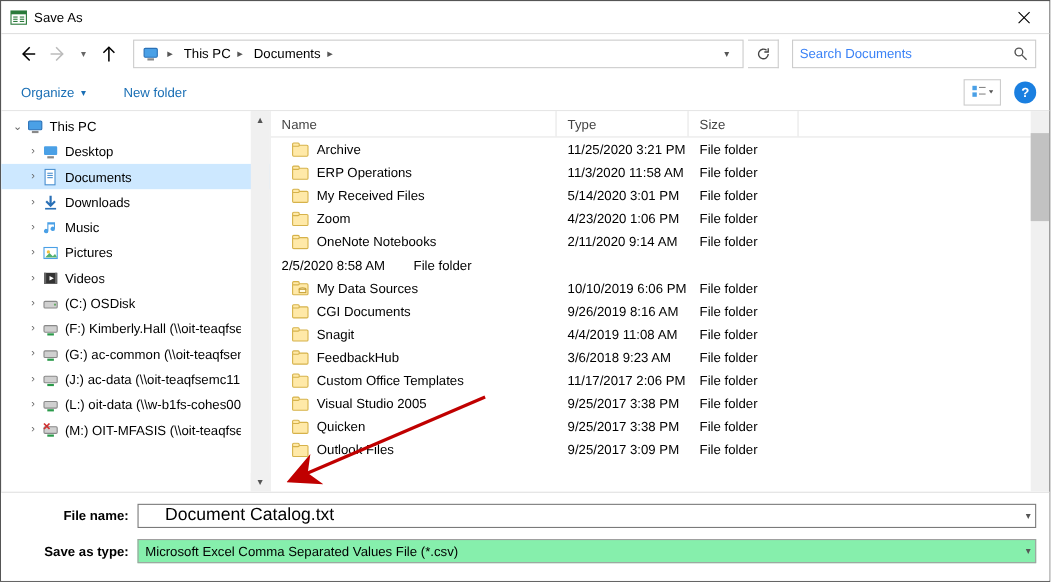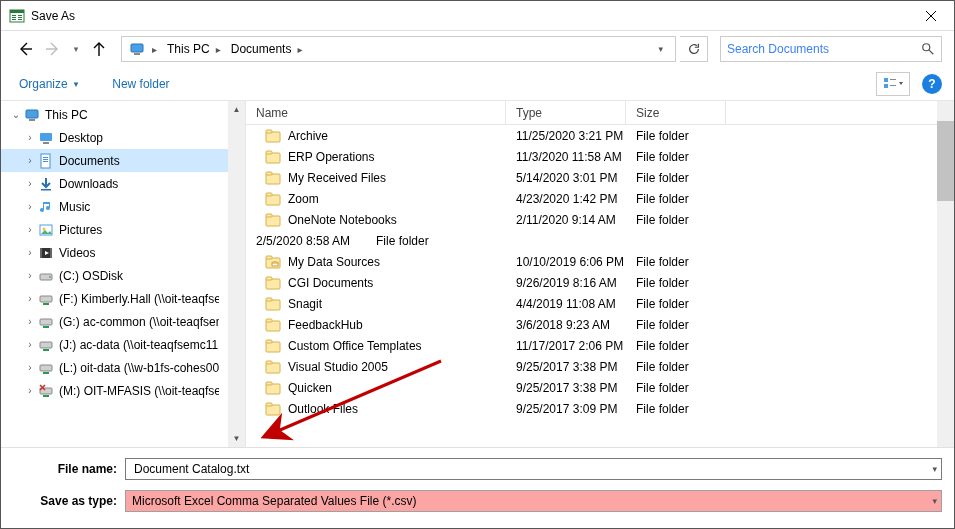--- a/index.html
+++ b/index.html
@@ -59,23 +59,23 @@
   .filerow { height: 21px; display: flex; align-items: center; cursor: pointer; }
   .f-name { width: 260px; display: flex; align-items: center; padding-left: 18px; }
   .f-name .ficon { width: 18px; height: 16px; margin-right: 6px; display: flex; align-items: center; justify-content: center; }
   .f-date { width: 120px; padding-left: 10px; }
   .f-type { width: 120px; padding-left: 10px; }
 
   .bottom { border-top: 1px solid #e0e0e0; padding: 10px 12px 16px 12px; background: #fff; }
   .formrow { display: flex; align-items: center; margin-bottom: 10px; }
   .formrow .flabel { width: 112px; text-align: right; padding-right: 8px; font-weight: bold; }
   .formrow .ffield { flex: 1; height: 22px; border: 1px solid #7a7a7a; background: #fff; display: flex; align-items: center; padding: 0 6px; position: relative; }
-  .ffield.select { background: #fca5a5; border: 1px solid #a0a0a0; }
+  .ffield.select { background: #86efac; border: 1px solid #a0a0a0; }
   .ffield .dd { position: absolute; right: 4px; font-size: 9px; color: #555; }
-  .ffield input { border: none; outline: none; width: 100%; font-family: inherit; font-size: 12px; background: transparent; }
+  .ffield input { border: none; outline: none; width: 100%; font-family: inherit; font-size: 16px; background: transparent; margin-left: 16px; }
 
   .arrow-annotation { position: absolute; pointer-events: none; }
 
   svg { display: block; }
 </style>
 </head>
 <body>
 
 <div class="win">
 
@@ -374,21 +374,21 @@
           <div class="filerow">
             <div class="f-name">
               <span class="ficon">
                 <svg width="16" height="14" viewBox="0 0 16 14">
                   <rect x="1" y="3" width="14" height="10" rx="1" fill="#ffe9a8" stroke="#d6b24a"></rect>
                   <rect x="1" y="1" width="6" height="3" rx="1" fill="#ffe9a8" stroke="#d6b24a"></rect>
                 </svg>
               </span>
               <span>Zoom</span>
             </div>
-            <div class="f-date">4/23/2020 1:42 PM</div>
+            <div class="f-date">4/23/2020 1:06 PM</div>
             <div class="f-type">File folder</div>
           </div>
           <div class="filerow">
             <div class="f-name">
               <span class="ficon">
                 <svg width="16" height="14" viewBox="0 0 16 14">
                   <rect x="1" y="3" width="14" height="10" rx="1" fill="#ffe9a8" stroke="#d6b24a"></rect>
                   <rect x="1" y="1" width="6" height="3" rx="1" fill="#ffe9a8" stroke="#d6b24a"></rect>
                 </svg>
               </span>

